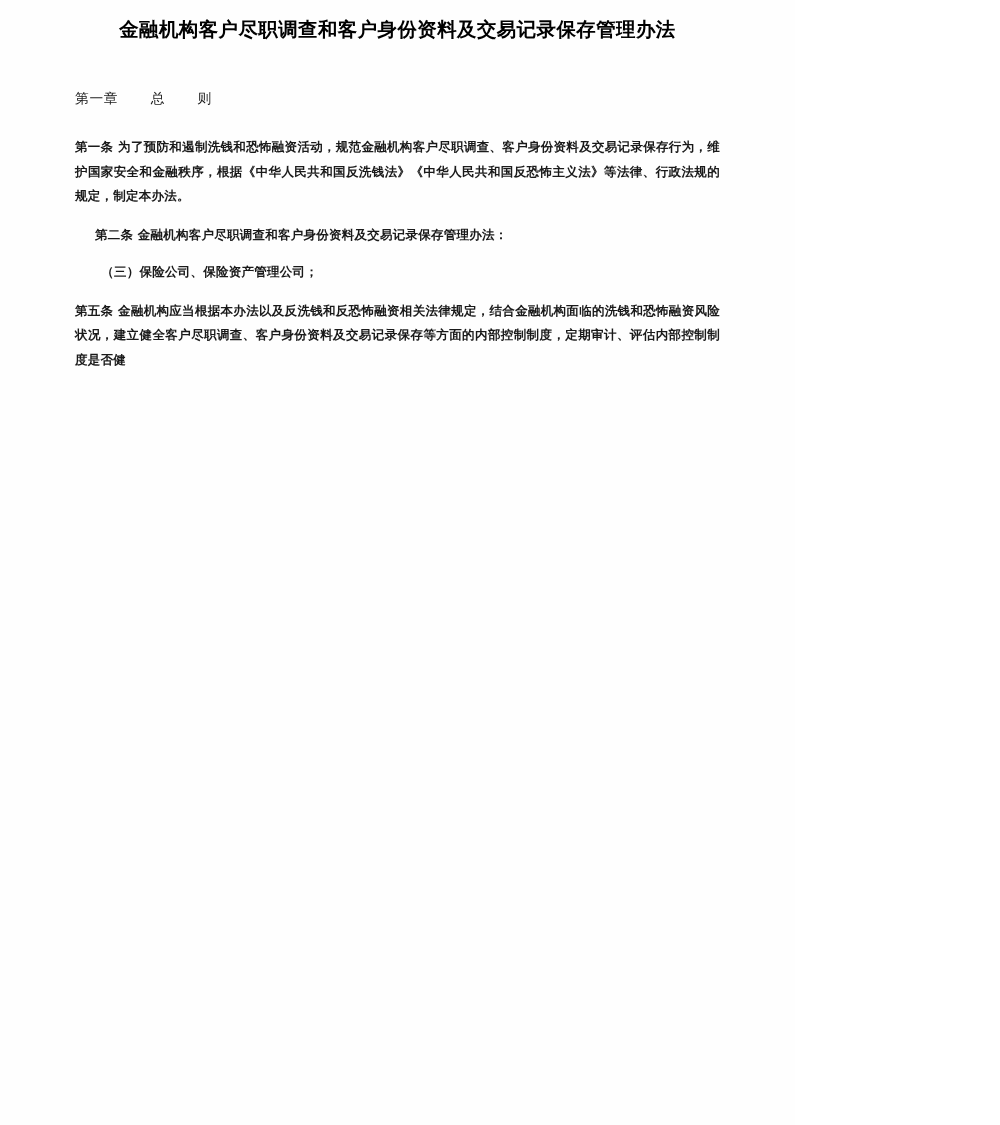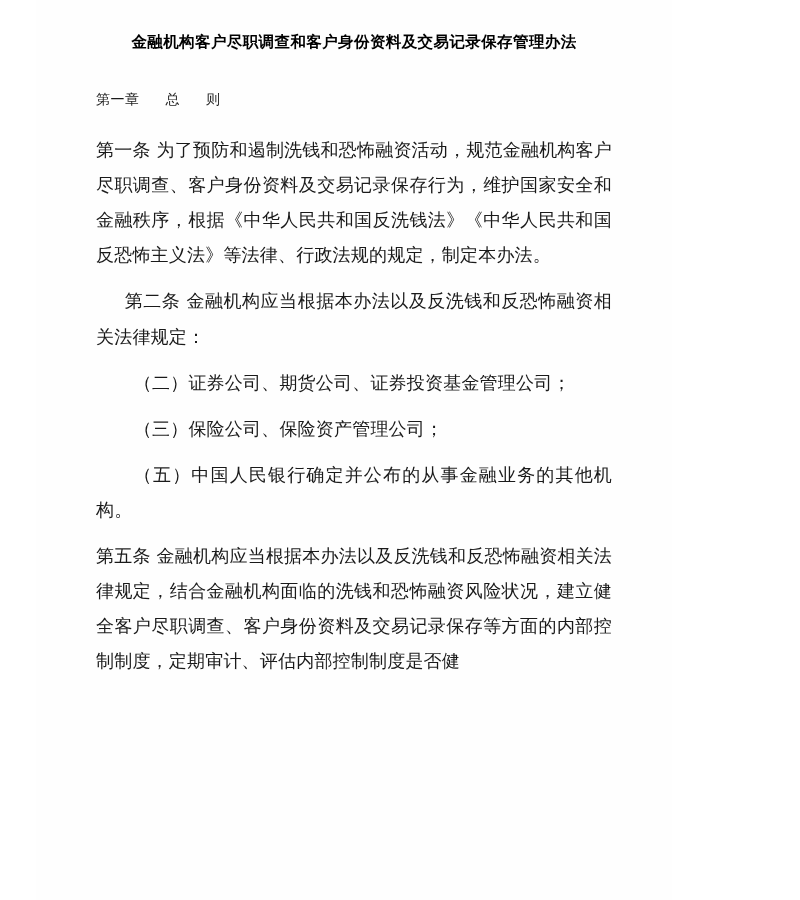--- a/index.html
+++ b/index.html
@@ -11,70 +11,68 @@
     width: 800px;
     height: 900px;
     overflow: hidden;
     font-family: "DejaVu Serif", "Liberation Serif", serif;
     color: #1a1a1a;
   }
   .page {
     width: 636px;
     height: 900px;
     box-sizing: border-box;
-    padding: 32px 60px 0 60px;
+    padding: 14px 60px 0 60px;
     background: #fefefe;
-    margin-left: 36px;
   }
   .doc-title {
     font-family: "DejaVu Sans", "Liberation Sans", sans-serif;
     font-weight: bold;
     font-size: 15.5px;
     text-align: center;
     letter-spacing: 0.4px;
     margin: 0 0 34px 0;
     line-height: 1.4;
     color: #000000;
   }
   .chapter {
-    font-size: 14px;
+    font-size: 11px;
     margin: 0 0 22px 0;
     letter-spacing: 0.5px;
     line-height: 1.6;
   }
   .chapter .gap {
     display: inline-block;
     width: 26px;
   }
   p.para {
-    font-size: 18px;
+    font-size: 10px;
     line-height: 1.95;
     margin: 0 0 11px 0;
     text-align: justify;
     text-justify: inter-ideograph;
     letter-spacing: 0.2px;
+    font-weight: bold;
   }
   p.indent {
     text-indent: 1.6em;
   }
   p.indent2 {
     text-indent: 2.1em;
   }
 </style>
 </head>
 <body>
 
 <div class="page">
 
   <h1 class="doc-title">金融机构客户尽职调查和客户身份资料及交易记录保存管理办法</h1>
 
   <div class="chapter">
     <span>第一章</span><span class="gap"></span><span>总</span><span class="gap"></span><span>则</span>
   </div>
 
   <p class="para">第一条  为了预防和遏制洗钱和恐怖融资活动，规范金融机构客户尽职调查、客户身份资料及交易记录保存行为，维护国家安全和金融秩序，根据《中华人民共和国反洗钱法》《中华人民共和国反恐怖主义法》等法律、行政法规的规定，制定本办法。</p>
-  <p class="para indent">第二条  金融机构应当根据本办法以及反洗钱和反恐怖融资相关法律规定：</p>
-  <p class="para indent2">（二）证券公司、期货公司、证券投资基金管理公司；</p>
+  <p class="para indent">第二条  金融机构客户尽职调查和客户身份资料及交易记录保存管理办法：</p>
   <p class="para indent2">（三）保险公司、保险资产管理公司；</p>
-  <p class="para indent2">（五）中国人民银行确定并公布的从事金融业务的其他机构。</p>
   <p class="para">第五条  金融机构应当根据本办法以及反洗钱和反恐怖融资相关法律规定，结合金融机构面临的洗钱和恐怖融资风险状况，建立健全客户尽职调查、客户身份资料及交易记录保存等方面的内部控制制度，定期审计、评估内部控制制度是否健</p>
 
 </div>
 
 </body></html>

